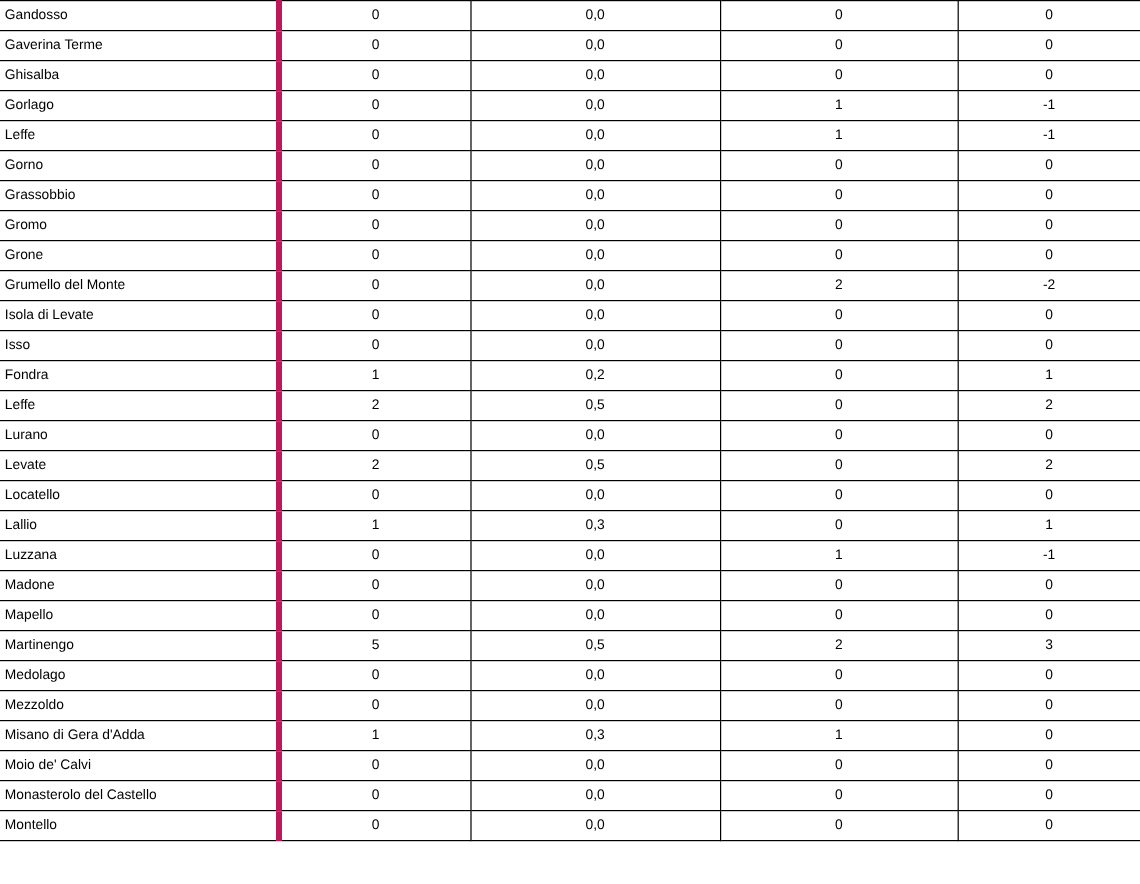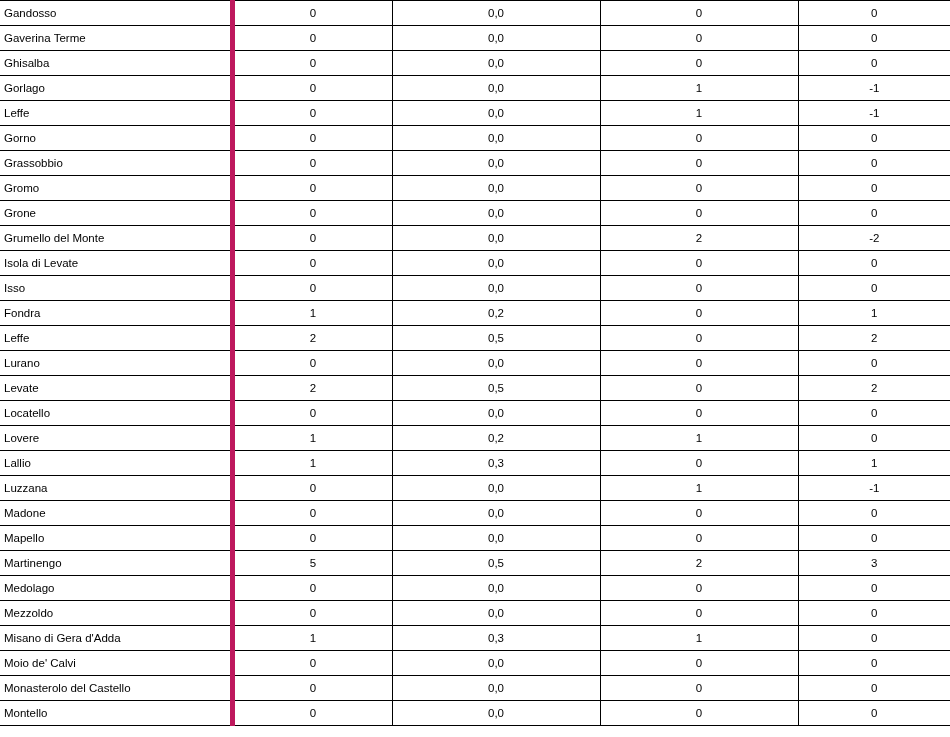--- a/index.html
+++ b/index.html
@@ -184,27 +184,20 @@
           <td class="num-cell last-col">2</td>
         </tr>
         <tr>
           <td class="name-cell">Locatello</td>
           <td class="num-cell">0</td>
           <td class="num-cell">0,0</td>
           <td class="num-cell">0</td>
           <td class="num-cell last-col">0</td>
         </tr>
         <tr>
-          <td class="name-cell">Lovere</td>
-          <td class="num-cell">1</td>
-          <td class="num-cell">0,2</td>
-          <td class="num-cell">1</td>
-          <td class="num-cell last-col">0</td>
-        </tr>
-        <tr>
           <td class="name-cell">Lallio</td>
           <td class="num-cell">1</td>
           <td class="num-cell">0,3</td>
           <td class="num-cell">0</td>
           <td class="num-cell last-col">1</td>
         </tr>
         <tr>
           <td class="name-cell">Luzzana</td>
           <td class="num-cell">0</td>
           <td class="num-cell">0,0</td>

